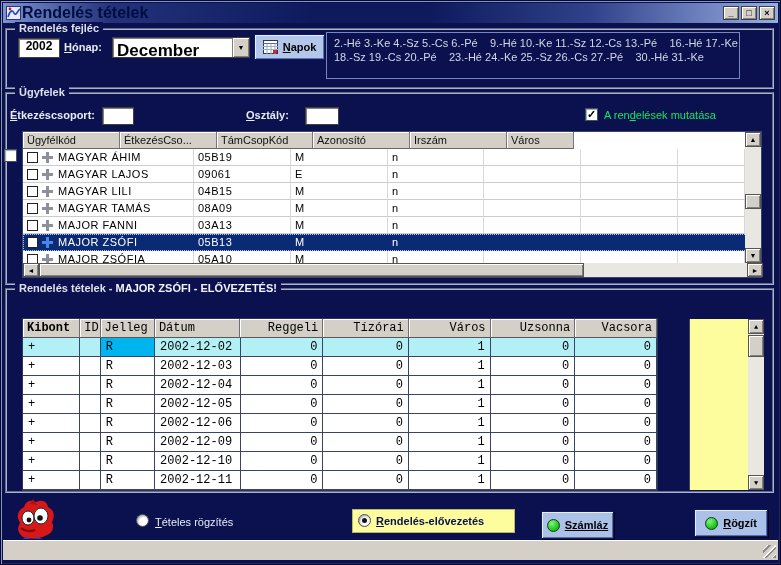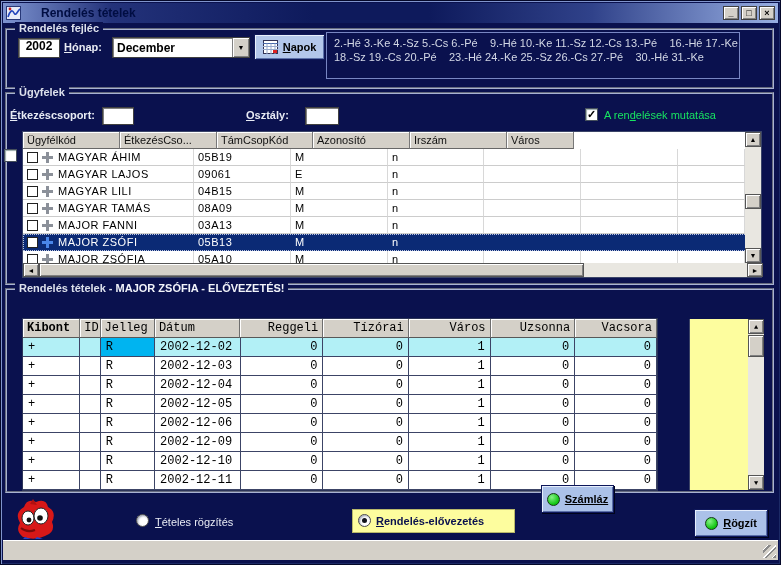--- a/index.html
+++ b/index.html
@@ -10,21 +10,21 @@
     font-family: "Liberation Sans", sans-serif; font-size: 11px; color:#000;
     box-shadow: inset 0 0 0 1px #040829, inset 2px 2px 0 0 #8094cc, inset -2px -2px 0 0 #1c2a66;
     overflow: hidden;
   }
   
   .titlebar {
     position:absolute; left:3px; top:3px; width:775px; height:20px;
     background: linear-gradient(90deg,#7d93d0 0,#23327a 14%,#0e1a5c 40%,#0e1a5c 55%,#30428a 76%,#97aee2 100%);
     display:flex; align-items:center; padding-left:3px;
   }
-  .title-text { font-weight:bold; font-size:12px; color:#000d42; margin-left:19px; }
+  .title-text { font-weight:bold; font-size:16px; color:#000d42; margin-left:0; }
   .win-btns { position:absolute; right:3px; top:3px; display:flex; gap:2px; }
   .wbtn {
     width:16px; height:14px; background:#d4d0c8; border:1px solid #404040;
     box-shadow: inset 1px 1px 0 #fff, inset -1px -1px 0 #808080;
     font-size:9px; font-weight:bold; text-align:center; line-height:12px; color:#000; cursor:default;
   }
   .app-icon { width:16px; height:16px; }
   
   .groupbox { position:absolute; border:2px groove #a8b2d2; }
   .legend {
@@ -36,21 +36,21 @@
   .year-box {
     position:absolute; left:11px; top:8px; width:42px; height:20px; background:#fff;
     border:1px solid #404040; box-shadow: inset 1px 1px 0 #808080;
     font-weight:bold; font-size:12px; text-align:center; font-family:"Liberation Sans",sans-serif;
   }
   .lbl { color:#e8ebf4; font-weight:bold; }
   .lbl u, .greenlbl u, .btn-label u, .radio-label u { text-decoration:underline; }
   .hónap-lbl { position:absolute; left:57px; top:11px; }
   .combo { position:absolute; left:105px; top:7px; width:138px; height:21px; background:#fff;
     border:1px solid #404040; box-shadow: inset 1px 1px 0 #808080; display:flex; }
-  .combo-text { flex:1; font-weight:bold; font-size:12px; padding:3px 0 0 4px; }
+  .combo-text { flex:1; font-weight:bold; font-size:17px; padding:3px 0 0 4px; }
   .combo-btn { width:17px; height:100%; background:#d4d0c8; border-left:1px solid #808080;
     box-shadow: inset 1px 1px 0 #fff, inset -1px -1px 0 #808080;
     font-size:7px; text-align:center; line-height:19px; color:#000; }
   .napok-btn {
     position:absolute; left:247px; top:4px; width:71px; height:26px;
     background:#b3c7ea; border:1px solid #10195a;
     box-shadow: inset 1px 1px 0 #e8effc, inset -1px -1px 0 #5d72aa;
     display:flex; align-items:center; justify-content:center; gap:5px;
     font-weight:bold; font-size:11px; color:#000; cursor:default;
   }
@@ -295,21 +295,21 @@
         <div class="sbtn" style="left:0;top:0;width:16px;height:14px;line-height:13px;">◄</div>
         <div class="thumb" style="left:16px;top:0;width:545px;height:14px;"></div>
         <div class="sbtn" style="right:0;top:0;width:16px;height:14px;line-height:13px;">►</div>
       </div>
     </div>
   </div>
 
   <div class="checkbox" style="position:absolute;left:4px;top:149px;"></div>
 
   <div class="groupbox" style="left:5px;top:288px;width:769px;height:205px;">
-    <span class="legend"><span>Rendelés tételek - </span><span class="hl">MAJOR ZSÓFIA - ELŐVEZETÉS!</span></span>
+    <span class="legend"><span>Rendelés tételek - </span><span class="hl">MAJOR ZSÓFI - ELŐVEZETÉS!</span></span>
 
     <div class="ogrid" style="left:15px;top:28px;width:636px;height:173px;">
       <div class="ohead">
         <div class="ohcell o0" style="font-weight:bold;">Kibont</div>
         <div class="ohcell o1 ctr">ID</div>
         <div class="ohcell o2">Jelleg</div>
         <div class="ohcell o3">Dátum</div>
         <div class="ohcell o4 num">Reggeli</div>
         <div class="ohcell o5 num">Tízórai</div>
         <div class="ohcell o6 num">Város</div>
@@ -429,21 +429,21 @@
   </svg>
 
   <div class="radio" style="left:136px;top:514px;"></div>
   <span class="radio-label" style="left:155px;top:516px;color:#e8ebf4;"><u>T</u><span>ételes rögzítés</span></span>
 
   <div class="yellow-panel" style="left:352px;top:509px;width:163px;height:24px;">
     <div class="radio on" style="left:5px;top:4px;"></div>
     <span class="radio-label" style="left:23px;top:5px;color:#0a114e;font-weight:bold;"><u>R</u><span>endelés-elővezetés</span></span>
   </div>
 
-  <div class="btn3d" style="left:541px;top:485px;width:73px;">
+  <div class="btn3d" style="left:541px;top:511px;width:73px;">
     <span class="green-dot"></span>
     <span class="btn-label"><u>Számláz</u><span></span></span>
   </div>
   <div class="btn3d" style="left:694px;top:509px;width:74px;">
     <span class="green-dot"></span>
     <span class="btn-label"><u>R</u><span>ögzít</span></span>
   </div>
 
   <div class="statusbar">
     <div class="grip"></div>

